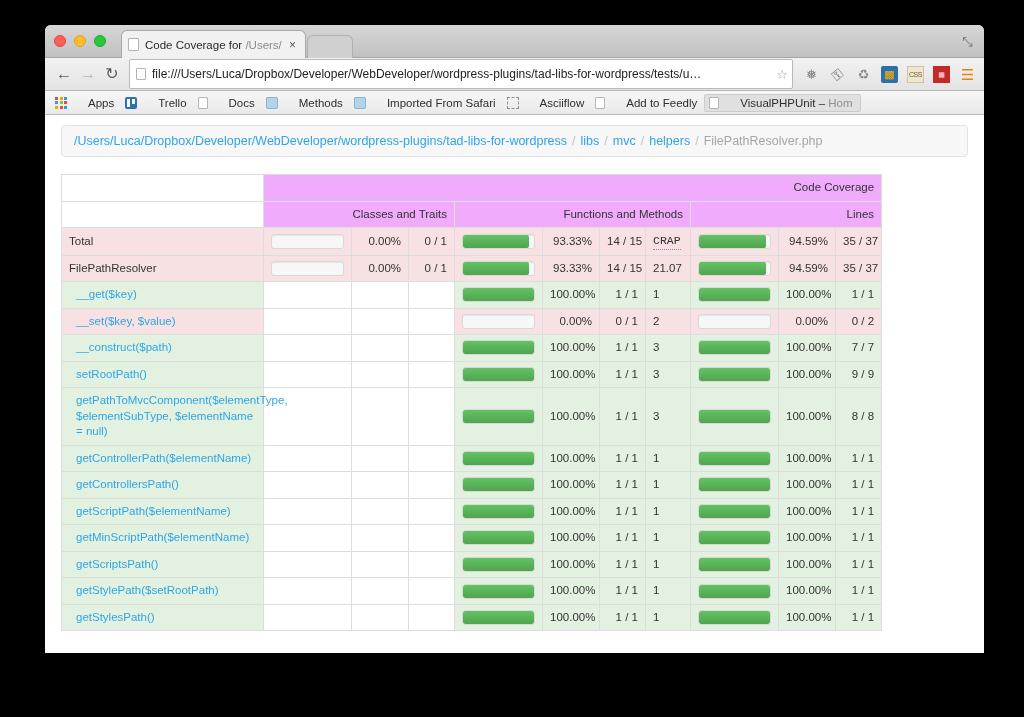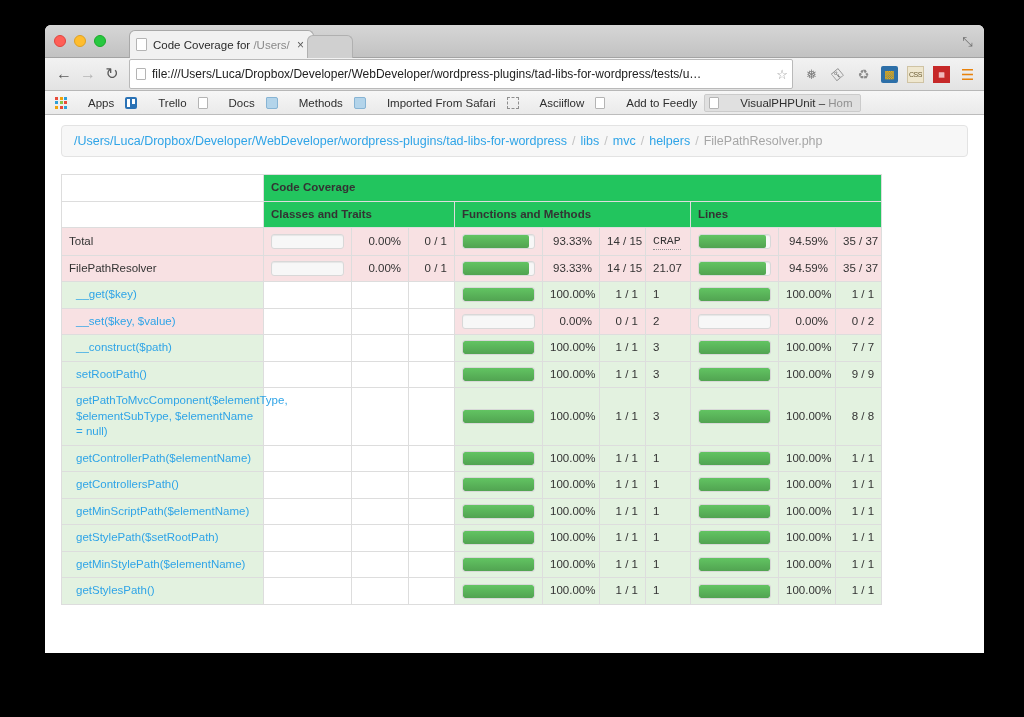--- a/index.html
+++ b/index.html
@@ -32,21 +32,21 @@
   .traffic-lights {
     position: absolute; left: 9px; top: 10px;
     display: flex; gap: 8px;
   }
   .light { width: 12px; height: 12px; border-radius: 50%; }
   .light.red    { background:#ff5f57; border:1px solid #e0443e; }
   .light.yellow { background:#ffbd2e; border:1px solid #dea123; }
   .light.green  { background:#28c840; border:1px solid #1aab29; }
 
   .tab {
-    position: absolute; left: 84px; top: 5px;
+    position: absolute; left: 76px; top: 5px;
     height: 28px; width: 185px;
     background: #f1f1f1;
     border: 1px solid #a8a8a8; border-bottom: none;
     border-radius: 6px 6px 0 0;
     display: flex; align-items: center;
     padding: 0 6px;
     font-size: 11.5px; color: #2b2b2b;
     white-space: nowrap; overflow: hidden;
   }
   .tab .page-icon {
@@ -181,21 +181,21 @@
     font-size: 11.5px;
     color: #333;
     table-layout: fixed;
   }
   #coverage-table th, #coverage-table td {
     border: 1px solid #ddd;
     padding: 5px 7px;
     vertical-align: middle;
     line-height: 1.35;
   }
-  #coverage-table th { font-weight: bold; text-align: left; background:#22c55e; }
+  #coverage-table th { font-weight: normal; text-align: right; background:#f0abfc; }
   .col-name   { width: 202px; }
   .col-bar    { width: 88px;  }
   .col-pct    { width: 57px;  }
   .col-ratio  { width: 46px;  }
   .col-crap   { width: 45px;  }
   td.num { text-align: right; white-space: nowrap; }
   td.crap { text-align: left; white-space: nowrap; padding-left: 9px; }
   .crap-head-wrap { border-bottom:1px dotted #8e8e8e; display:inline-block;font-family:Liberation Mono, monospace; }
 
   tr.row-danger  td { background: #f8e1e3; }
@@ -521,20 +521,41 @@
             <td class="crap">1</td>
             <td>
               <div class="progress">
                 <div class="bar" style="width: 100%;"></div>
               </div>
             </td>
             <td class="num">100.00%</td>
             <td class="num">1 / 1</td>
           </tr>
           <tr class="row-success">
+            <td class="indent"><a class="fn-link" href="#">getScriptPath($elementName)</a></td>
+            <td class="cell-plain"></td>
+            <td class="num cell-plain"></td>
+            <td class="num cell-plain"></td>
+            <td>
+              <div class="progress">
+                <div class="bar" style="width: 100%;"></div>
+              </div>
+            </td>
+            <td class="num">100.00%</td>
+            <td class="num">1 / 1</td>
+            <td class="crap">1</td>
+            <td>
+              <div class="progress">
+                <div class="bar" style="width: 100%;"></div>
+              </div>
+            </td>
+            <td class="num">100.00%</td>
+            <td class="num">1 / 1</td>
+          </tr>
+          <tr class="row-success">
             <td class="indent"><a class="fn-link" href="#">getMinScriptPath($elementName)</a></td>
             <td class="cell-plain"></td>
             <td class="num cell-plain"></td>
             <td class="num cell-plain"></td>
             <td>
               <div class="progress">
                 <div class="bar" style="width: 100%;"></div>
               </div>
             </td>
             <td class="num">100.00%</td>
@@ -542,42 +563,42 @@
             <td class="crap">1</td>
             <td>
               <div class="progress">
                 <div class="bar" style="width: 100%;"></div>
               </div>
             </td>
             <td class="num">100.00%</td>
             <td class="num">1 / 1</td>
           </tr>
           <tr class="row-success">
+            <td class="indent"><a class="fn-link" href="#">getScriptsPath()</a></td>
+            <td class="cell-plain"></td>
+            <td class="num cell-plain"></td>
+            <td class="num cell-plain"></td>
+            <td>
+              <div class="progress">
+                <div class="bar" style="width: 100%;"></div>
+              </div>
+            </td>
+            <td class="num">100.00%</td>
+            <td class="num">1 / 1</td>
+            <td class="crap">1</td>
+            <td>
+              <div class="progress">
+                <div class="bar" style="width: 100%;"></div>
+              </div>
+            </td>
+            <td class="num">100.00%</td>
+            <td class="num">1 / 1</td>
+          </tr>
+          <tr class="row-success">
             <td class="indent"><a class="fn-link" href="#">getStylePath($setRootPath)</a></td>
-            <td class="cell-plain"></td>
-            <td class="num cell-plain"></td>
-            <td class="num cell-plain"></td>
-            <td>
-              <div class="progress">
-                <div class="bar" style="width: 100%;"></div>
-              </div>
-            </td>
-            <td class="num">100.00%</td>
-            <td class="num">1 / 1</td>
-            <td class="crap">1</td>
-            <td>
-              <div class="progress">
-                <div class="bar" style="width: 100%;"></div>
-              </div>
-            </td>
-            <td class="num">100.00%</td>
-            <td class="num">1 / 1</td>
-          </tr>
-          <tr class="row-success">
-            <td class="indent"><a class="fn-link" href="#">getMinStylePath($elementName)</a></td>
             <td class="cell-plain"></td>
             <td class="num cell-plain"></td>
             <td class="num cell-plain"></td>
             <td>
               <div class="progress">
                 <div class="bar" style="width: 100%;"></div>
               </div>
             </td>
             <td class="num">100.00%</td>
             <td class="num">1 / 1</td>

